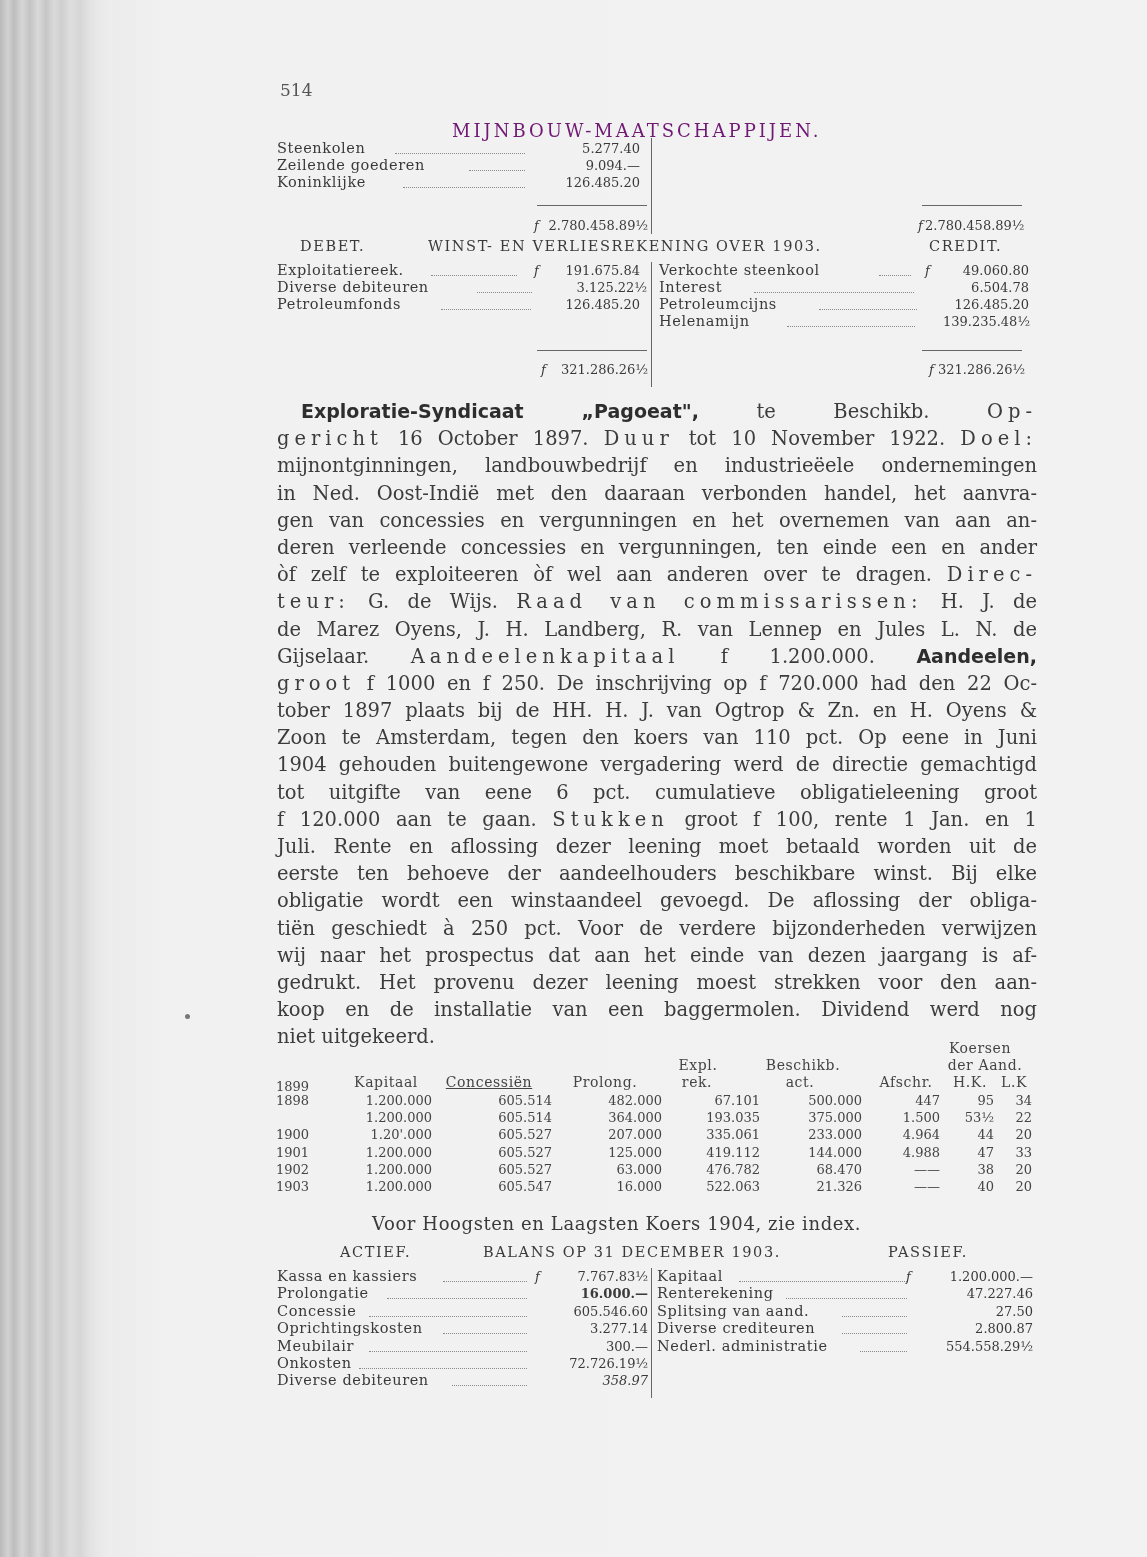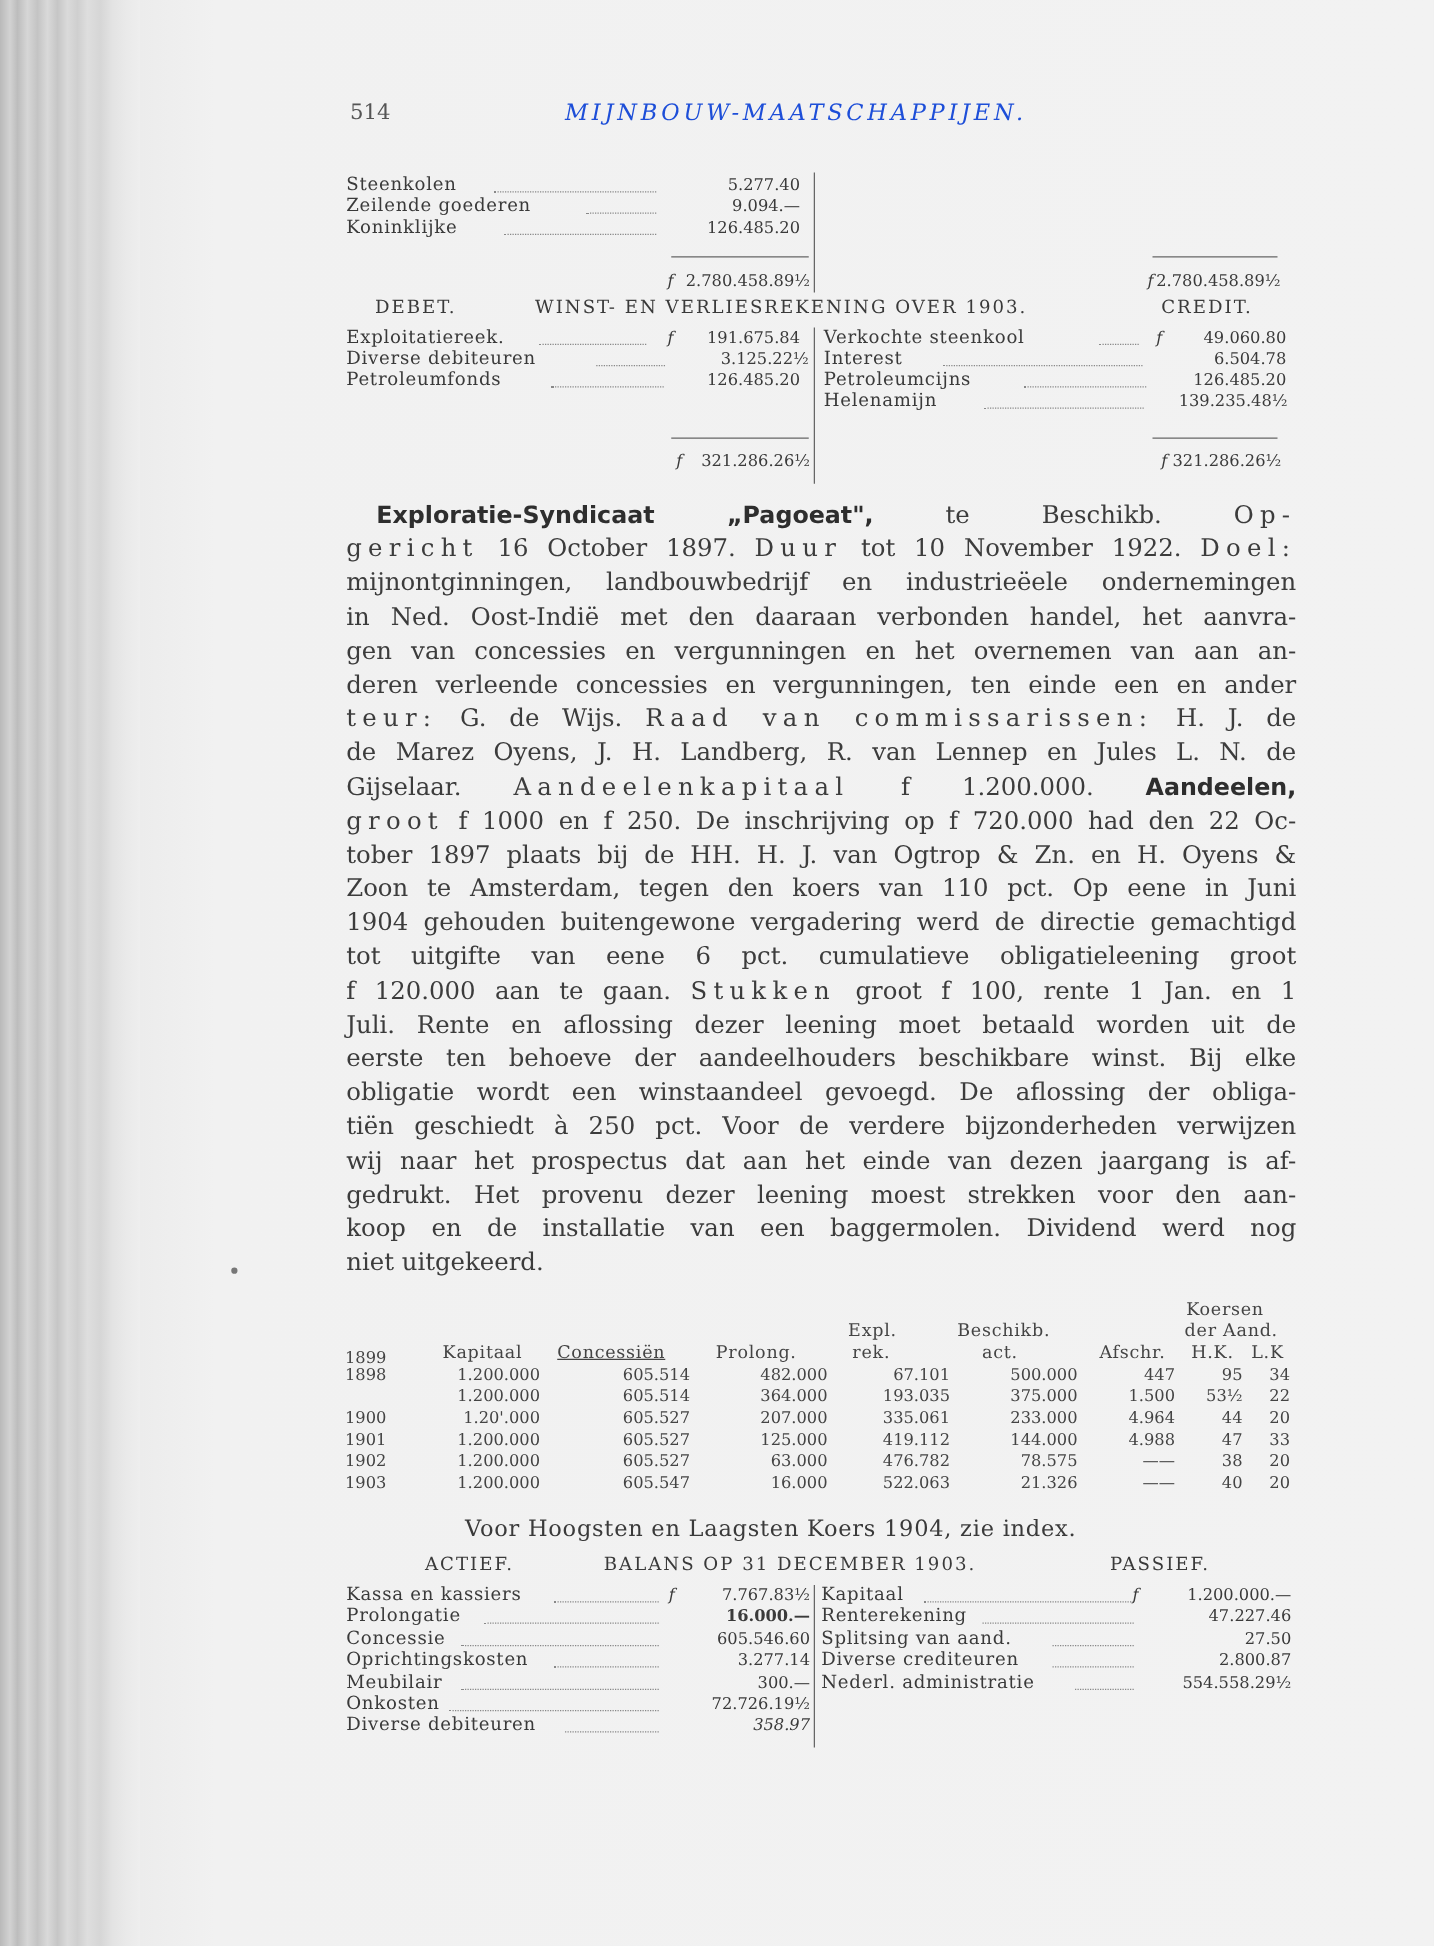--- a/index.html
+++ b/index.html
@@ -16,21 +16,21 @@
       #d9d9d9 38px, #c6c6c6 46px, #dadada 54px, #cfcfcf 62px, #dedede 70px,
       #d6d6d6 80px, #e3e3e3 90px, #e9e9e9 100px, #eeeeee 112px);
   }
   .page {
     position: absolute; left: 112px; top: 0; width: 1035px; height: 1557px;
     background: linear-gradient(90deg, #ececec 0px, #f1f1f1 60px, #f2f2f2 100%);
   }
   .abs { position: absolute; white-space: nowrap; }
   .pagenum { font-size: 17px; color: #555; }
   .running {
-    font-style: italic; font-size: 18px; letter-spacing: 3px; color: #1d4ed8;
+    font-size: 18px; letter-spacing: 3px; color: #701a75; margin-top: 40px;
   }
   .ledger { font-size: 14.5px; line-height: 17px; letter-spacing: 0.6px; }
   .ledger .row { position: absolute; height: 17px; }
   .lbl { position: absolute; left: 0; }
   .dots { position: absolute; border-bottom: 1px dotted #888; height: 0; }
   .amt { position: absolute; text-align: right; font-size: 13px; letter-spacing: 0; }
   .fl { position: absolute; font-style: italic; font-size: 13px; }
   .vline { position: absolute; width: 1px; background: #666; }
   .hline { position: absolute; height: 1px; background: #666; }
   .caps { font-size: 14.5px; letter-spacing: 1.6px; }
@@ -140,20 +140,21 @@
   <span class="amt" style="left:938px;width:86px;top:361px;">321.286.26½</span>
 </div>
 
 <div class="body-text" id="article">
     <span class="line" style="padding-left: 24px;"><span class="bold-sans">Exploratie-Syndicaat „Pagoeat",</span> <span>te Beschikb. </span><span class="spaced">Op-</span></span>
     <span class="line"><span class="spaced">gericht</span><span> 16 October 1897. </span><span class="spaced">Duur</span><span> tot 10 November 1922. </span><span class="spaced">Doel:</span></span>
     <span class="line"><span>mijnontginningen, landbouwbedrijf en industrieëele ondernemingen</span></span>
     <span class="line"><span>in Ned. Oost-Indië met den daaraan verbonden handel, het aanvra-</span></span>
     <span class="line"><span>gen van concessies en vergunningen en het overnemen van aan an-</span></span>
     <span class="line"><span>deren verleende concessies en vergunningen, ten einde een en ander</span></span>
+    <span class="line"><span>òf zelf te exploiteeren òf wel aan anderen over te dragen. </span><span class="spaced">Direc-</span></span>
     <span class="line"><span class="spaced">teur:</span><span> G. de Wijs. </span><span class="spaced">Raad van commissarissen:</span><span> H. J. de</span></span>
     <span class="line"><span>de Marez Oyens, J. H. Landberg, R. van Lennep en Jules L. N. de</span></span>
     <span class="line"><span>Gijselaar. </span><span class="spaced">Aandeelenkapitaal</span><span> f 1.200.000. </span><span class="bold-sans">Aandeelen,</span></span>
     <span class="line"><span class="spaced">groot</span><span> f 1000 en f 250. De inschrijving op f 720.000 had den 22 Oc-</span></span>
     <span class="line"><span>tober 1897 plaats bij de HH. H. J. van Ogtrop &amp; Zn. en H. Oyens &amp;</span></span>
     <span class="line"><span>Zoon te Amsterdam, tegen den koers van 110 pct. Op eene in Juni</span></span>
     <span class="line"><span>1904 gehouden buitengewone vergadering werd de directie gemachtigd</span></span>
     <span class="line"><span>tot uitgifte van eene 6 pct. cumulatieve obligatieleening groot</span></span>
     <span class="line"><span>f 120.000 aan te gaan. </span><span class="spaced">Stukken</span><span> groot f 100, rente 1 Jan. en 1</span></span>
     <span class="line"><span>Juli. Rente en aflossing dezer leening moet betaald worden uit de</span></span>
@@ -218,21 +219,21 @@
       <span class="abs td" style="top: 1144.6px; left: 680px; width: 80px;">419.112</span>
       <span class="abs td" style="top: 1144.6px; left: 772px; width: 90px;">144.000</span>
       <span class="abs td" style="top: 1144.6px; left: 880px; width: 60px;">4.988</span>
       <span class="abs td" style="top: 1144.6px; left: 954px; width: 40px;">47</span>
       <span class="abs td" style="top: 1144.6px; left: 1002px; width: 30px;">33</span>
       <span class="abs td" style="top: 1161.8px; left: 276px; width: 40px; text-align: left;">1902</span>
       <span class="abs td" style="top: 1161.8px; left: 332px; width: 100px;">1.200.000</span>
       <span class="abs td" style="top: 1161.8px; left: 462px; width: 90px;">605.527</span>
       <span class="abs td" style="top: 1161.8px; left: 572px; width: 90px;">63.000</span>
       <span class="abs td" style="top: 1161.8px; left: 680px; width: 80px;">476.782</span>
-      <span class="abs td" style="top: 1161.8px; left: 772px; width: 90px;">78.575</span>
+      <span class="abs td" style="top: 1161.8px; left: 772px; width: 90px;">68.470</span>
       <span class="abs td" style="top: 1161.8px; left: 880px; width: 60px;">——</span>
       <span class="abs td" style="top: 1161.8px; left: 954px; width: 40px;">38</span>
       <span class="abs td" style="top: 1161.8px; left: 1002px; width: 30px;">20</span>
       <span class="abs td" style="top: 1179px; left: 276px; width: 40px; text-align: left;">1903</span>
       <span class="abs td" style="top: 1179px; left: 332px; width: 100px;">1.200.000</span>
       <span class="abs td" style="top: 1179px; left: 462px; width: 90px;">605.547</span>
       <span class="abs td" style="top: 1179px; left: 572px; width: 90px;">16.000</span>
       <span class="abs td" style="top: 1179px; left: 680px; width: 80px;">522.063</span>
       <span class="abs td" style="top: 1179px; left: 772px; width: 90px;">21.326</span>
       <span class="abs td" style="top: 1179px; left: 880px; width: 60px;">——</span>

